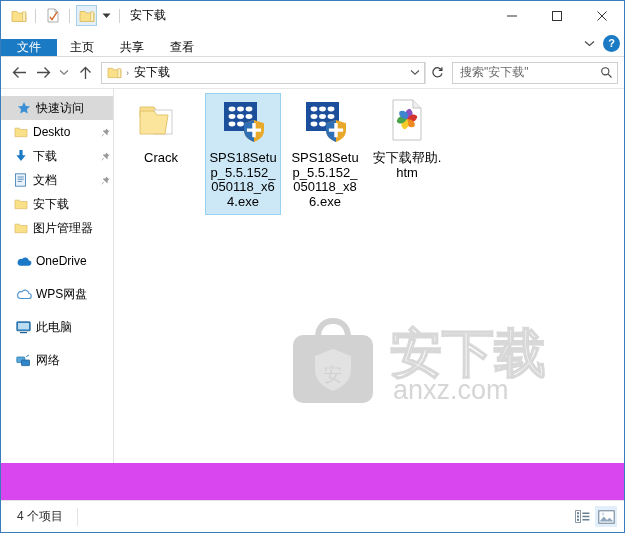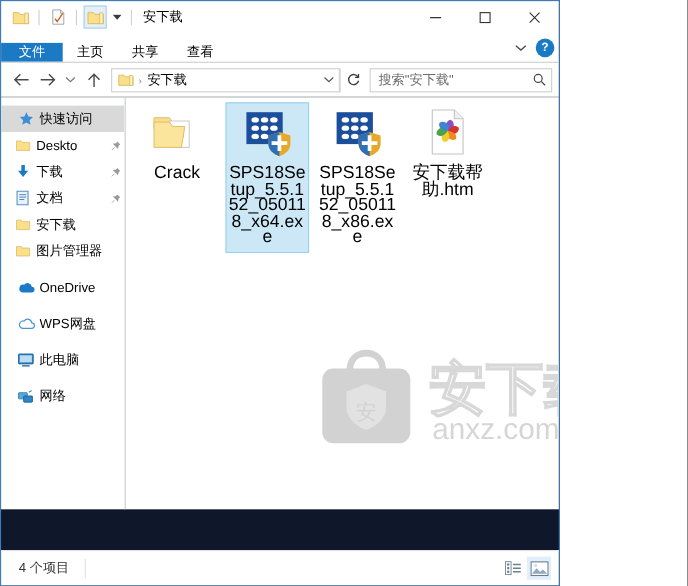--- a/index.html
+++ b/index.html
@@ -10,25 +10,25 @@
     width: 625px;
     height: 533px;
     overflow: hidden;
     font-family: "Liberation Sans", "DejaVu Sans", sans-serif;
     font-size: 12px;
     color: #000;
     background: #ffffff;
     -webkit-font-smoothing: antialiased;
   }
   .window {
-    width: 509px;
+    width: 625px;
     height: 533px;
     box-sizing: border-box;
     border: 1px solid #3a7dbd;
-    background: #0f172a;
+    background: #d946ef;
     display: flex;
     flex-direction: column;
     position: relative;
   }
 
   
   .titlebar {
     height: 29px;
     display: flex;
     align-items: center;
@@ -303,21 +303,21 @@
     background: #cce8f7;
     border: 1px solid #99d1f0;
   }
   .item-icon {
     width: 48px;
     height: 48px;
     position: relative;
     margin-bottom: 5px;
   }
   .item-label {
-    font-size: 16px;
+    font-size: 13px;
     line-height: 14.5px;
     color: #000;
     text-align: center;
     word-break: break-all;
     width: 72px;
   }
 
   
   .watermark {
     position: absolute;

